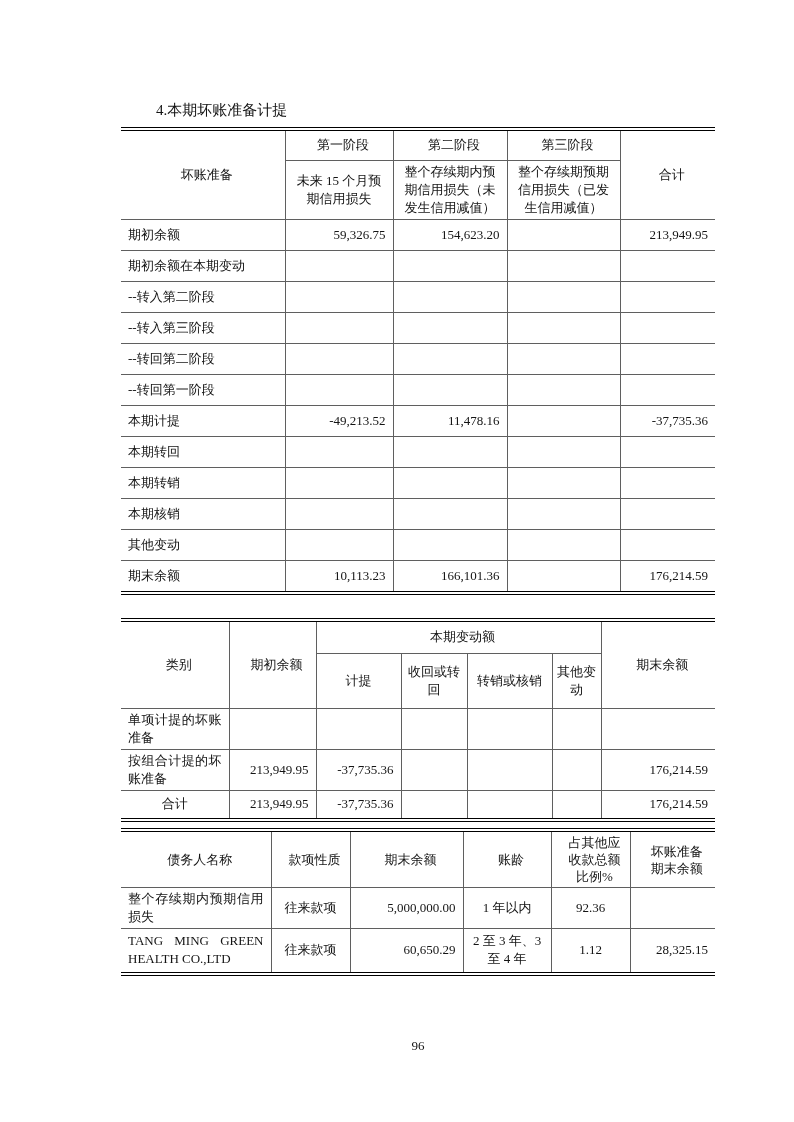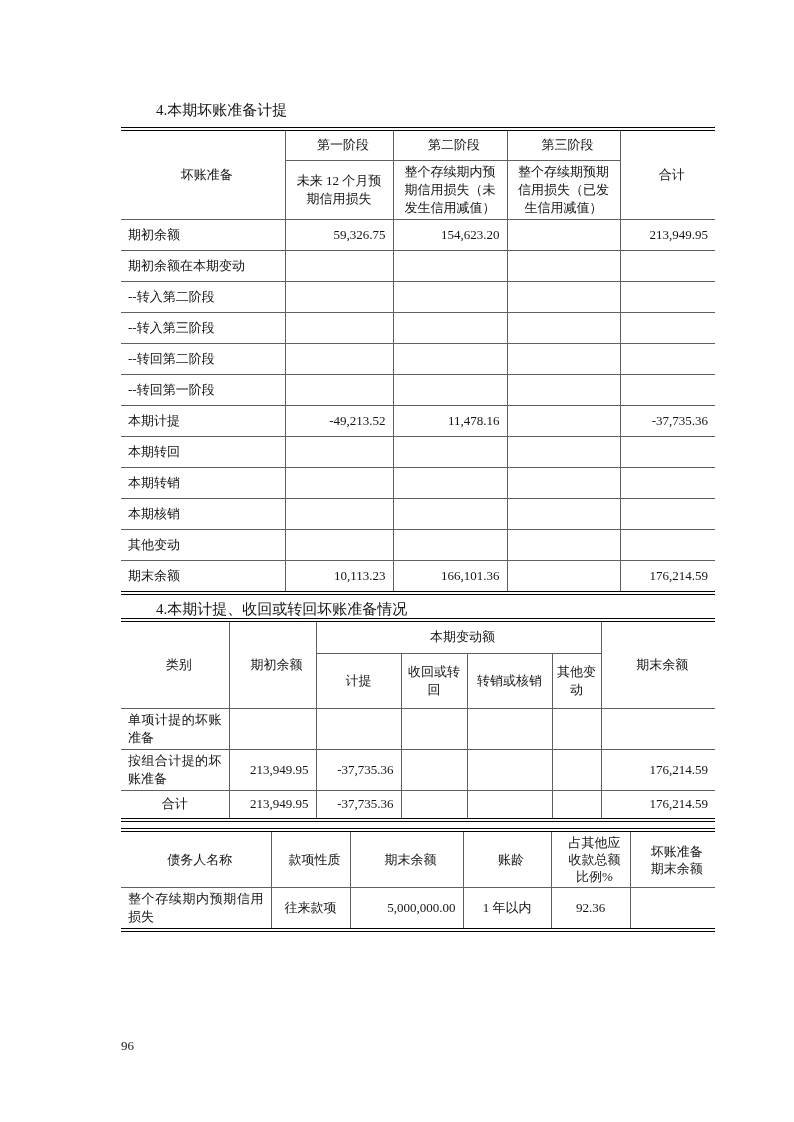--- a/index.html
+++ b/index.html
@@ -62,21 +62,21 @@
     text-justify: inter-character;
     text-align-last: left;
     padding: 2px 12px;
   }
   .hpad12 { padding-left: 12px; padding-right: 12px; }
   .pagenum {
     position: absolute;
     top: 1038px;
     left: 121px;
     width: 594px;
-    text-align: left;
+    text-align: center;
     font-size: 13px;
   }
 </style>
 </head>
 <body>
 
 <div class="page">
 
   <div class="heading" style="top:101px">4.本期坏账准备计提</div>
 
@@ -91,21 +91,21 @@
       </colgroup>
       <tbody>
         <tr style="height:29px">
           <th rowspan="2">坏账准备</th>
           <th>第一阶段</th>
           <th>第二阶段</th>
           <th>第三阶段</th>
           <th rowspan="2">合计</th>
         </tr>
         <tr style="height:57px">
-          <th>未来 12 个月预期信用损失</th>
+          <th>未来 15 个月预期信用损失</th>
           <th>整个存续期内预期信用损失（未发生信用减值）</th>
           <th>整个存续期预期信用损失（已发生信用减值）</th>
         </tr>
         <tr style="height:31px">
           <td class="lbl">期初余额</td>
           <td class="num">59,326.75</td>
           <td class="num">154,623.20</td>
           <td class="num"></td>
           <td class="num">213,949.95</td>
         </tr>
@@ -183,21 +183,20 @@
           <td class="lbl">期末余额</td>
           <td class="num">10,113.23</td>
           <td class="num">166,101.36</td>
           <td class="num"></td>
           <td class="num">176,214.59</td>
         </tr>
       </tbody>
     </table>
   </div>
 
-  <div class="heading" style="top:600px">4.本期计提、收回或转回坏账准备情况</div>
 
   <div class="frame" style="top:618px">
     <table class="t t2">
       <colgroup>
         <col style="width:108px">
           <col style="width:87px">
           <col style="width:85px">
           <col style="width:66px">
           <col style="width:85px">
           <col style="width:49px">
@@ -268,19 +267,27 @@
           <th class="hpad12">坏账准备期末余额</th>
         </tr>
         <tr style="height:37px">
           <td class="just3">整个存续期内预期信用损失</td>
           <td class="ctr">往来款项</td>
           <td class="num">5,000,000.00</td>
           <td class="ctr" style="padding:2px 4px">1 年以内</td>
           <td class="ctr">92.36</td>
           <td class="num"></td>
         </tr>
+        <tr style="height:43px">
+          <td class="just3">TANG MING GREEN HEALTH CO.,LTD</td>
+          <td class="ctr">往来款项</td>
+          <td class="num">60,650.29</td>
+          <td class="ctr" style="padding:2px 4px">2 至 3 年、3 至 4 年</td>
+          <td class="ctr">1.12</td>
+          <td class="num">28,325.15</td>
+        </tr>
       </tbody>
     </table>
   </div>
 
   <div class="pagenum">96</div>
 
 </div>
 
 </body></html>

